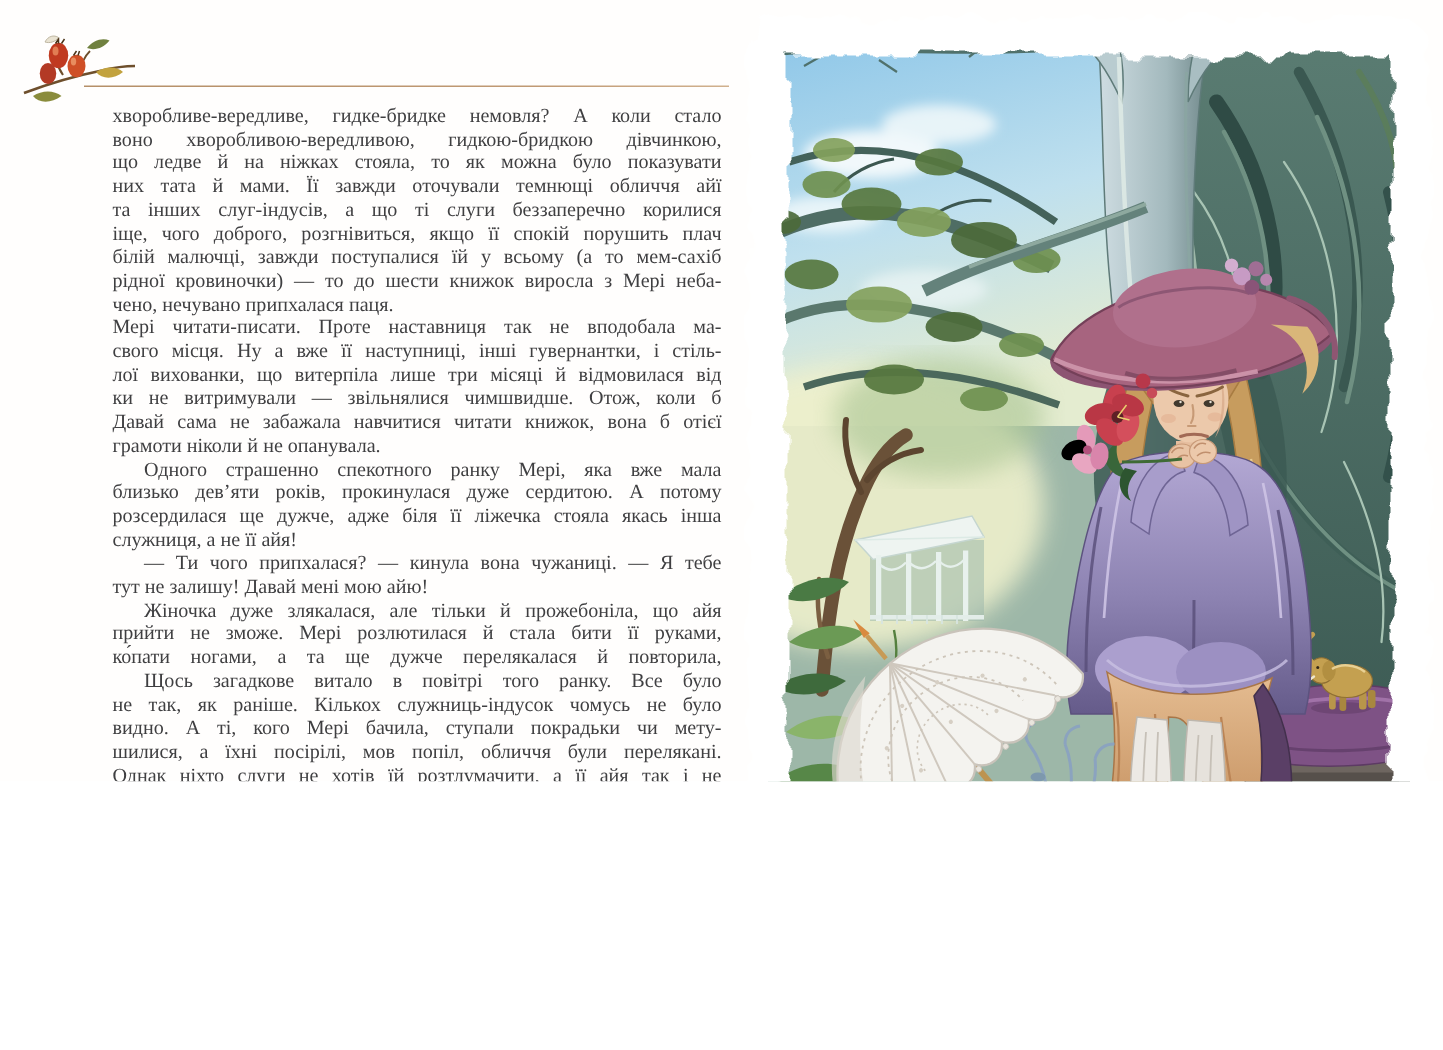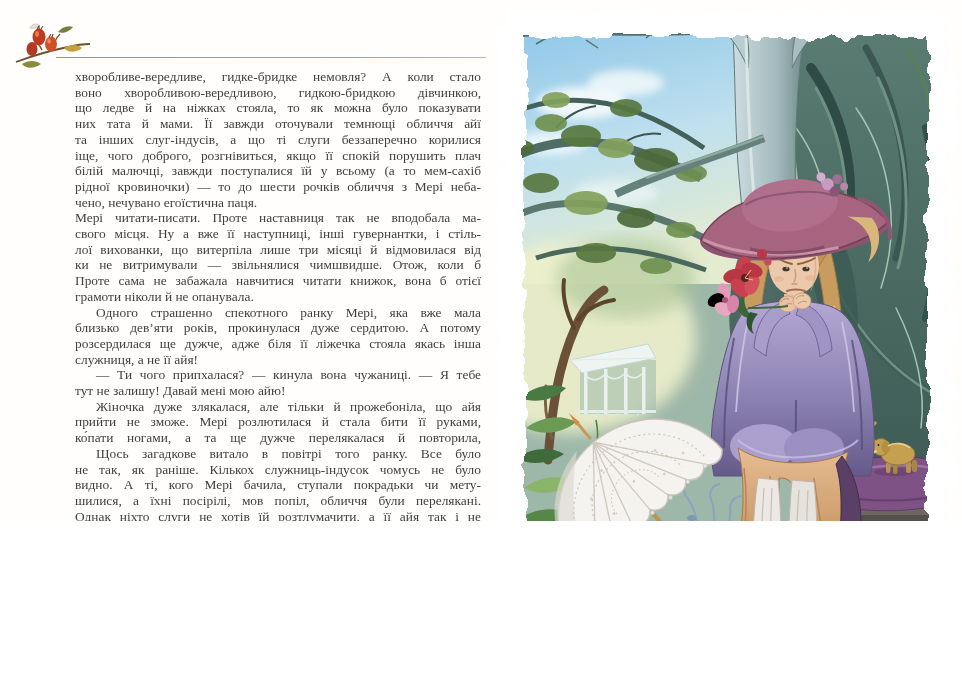--- a/index.html
+++ b/index.html
@@ -57,34 +57,34 @@
 
 
       <div class="line">них тата й мами. Її завжди оточували темнющі обличчя айї</div>
 
       <div class="line">та інших слуг-індусів, а що ті слуги беззаперечно корилися</div>
 
       <div class="line">іще, чого доброго, розгнівиться, якщо її спокій порушить плач</div>
 
       <div class="line">білій малючці, завжди поступалися їй у всьому (а то мем-сахіб</div>
 
-      <div class="line">рідної кровиночки) — то до шести рочків обличчя з Мері неба-</div>
-
-      <div class="line last">чено, нечувано егоїстична паця.</div>
+      <div class="line">рідної кровиночки) — то до шести книжок виросла з Мері неба-</div>
+
+      <div class="line last">чено, нечувано припхалася паця.</div>
 
 
       <div class="line">Мері читати-писати. Проте наставниця так не вподобала ма-</div>
 
       <div class="line">свого місця. Ну а вже її наступниці, інші гувернантки, і стіль-</div>
 
       <div class="line">лої вихованки, що витерпіла лише три місяці й відмовилася від</div>
 
       <div class="line">ки не витримували — звільнялися чимшвидше. Отож, коли б</div>
 
-      <div class="line">Проте сама не забажала навчитися читати книжок, вона б отієї</div>
+      <div class="line">Давай сама не забажала навчитися читати книжок, вона б отієї</div>
 
       <div class="line last">грамоти ніколи й не опанувала.</div>
 
       <div class="line ind">Одного страшенно спекотного ранку Мері, яка вже мала</div>
 
       <div class="line">близько дев’яти років, прокинулася дуже сердитою. А потому</div>
 
       <div class="line">розсердилася ще дужче, адже біля її ліжечка стояла якась інша</div>
 
       <div class="line last">служниця, а не її айя!</div>

